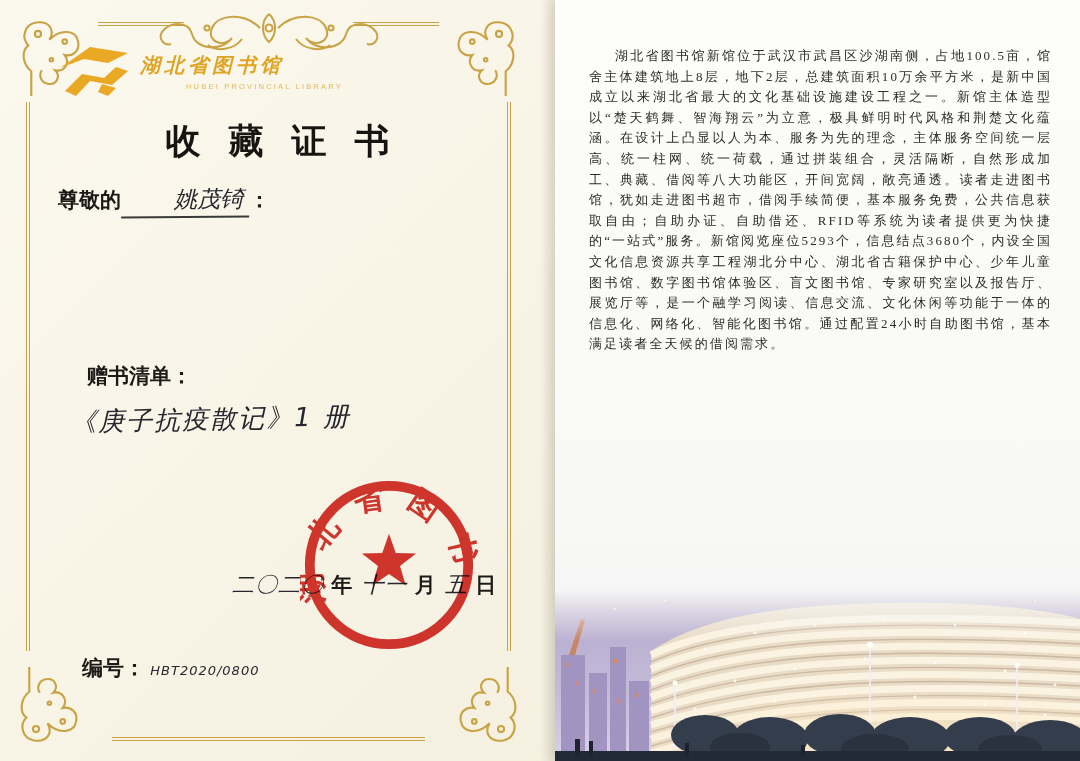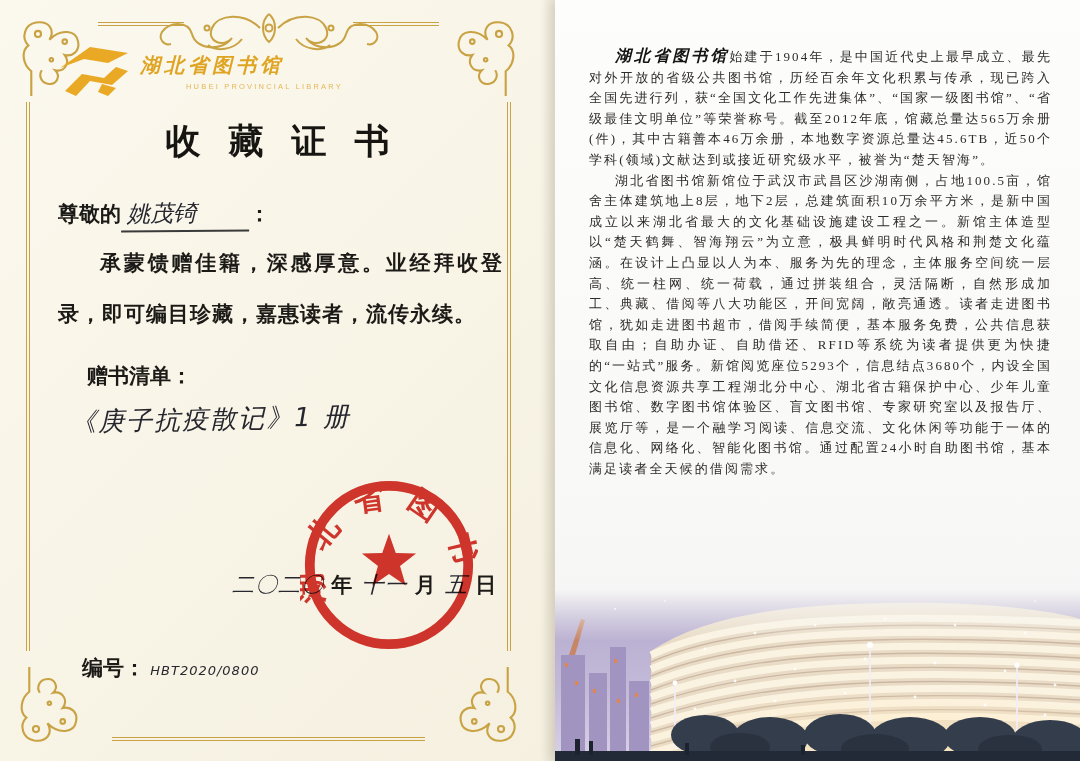--- a/index.html
+++ b/index.html
@@ -30,21 +30,21 @@
   .top-orn { position:absolute; top:-12px; left:50%; transform:translateX(-50%); width:250px; height:54px; }
 
   .logo { position:absolute; left:58px; top:44px; display:flex; align-items:center; gap:10px; }
   .logo-mark { width:72px; height:54px; }
   .logo-zh { font-size:20px; font-weight:700; font-style:italic; color:#dfa422; letter-spacing:4px; }
   .logo-en { font-size:7.5px; color:#e4b75a; letter-spacing:2.2px; margin-top:3px; font-family:"Liberation Sans",sans-serif;padding-left:46px; }
 
   .cert-title { position:absolute; top:118px; left:0; width:100%; text-align:center;
     font-size:35px; font-weight:700; color:#171512; letter-spacing:.8em; text-indent:.8em; }
 
-  .salutation { position:absolute; left:58px; top:198px; font-size:21px; font-weight:700; color:#1c1a17; }
+  .salutation { position:absolute; left:58px; top:184px; font-size:21px; font-weight:700; color:#1c1a17;text-align:right; }
   .hand { font-family:"DejaVu Sans",cursive; font-style:italic; font-weight:500; color:#26262e; }
   .recipient { display:inline-block; min-width:128px; font-size:23px; border-bottom:2px solid #3a3a3a;
     padding:0 6px 1px 6px; transform:rotate(-.5deg); }
 
   .cert-body { position:absolute; left:58px; width:445px; top:238px; font-size:21px; font-weight:700;
     color:#1c1a17; line-height:2.45; text-indent:2em; text-align:justify; letter-spacing:1px; }
 
   .list-label { position:absolute; left:87px; top:362px; font-size:21px; font-weight:700; color:#1c1a17; }
   .book-line { position:absolute; left:70px; top:402px; font-size:26px; transform:rotate(-1.2deg); letter-spacing:2px; }
 
@@ -144,21 +144,20 @@
       <div class="logo-en">HUBEI PROVINCIAL LIBRARY</div>
     </div>
   </div>
 
   <div class="cert-title">收藏证书</div>
 
   <div class="salutation">
     <span>尊敬的</span><span class="hand recipient">姚茂锜</span><span>：</span>
   </div>
 
-  <p class="cert-body">承蒙馈赠佳籍，深感厚意。业经拜收登录，即可编目珍藏，嘉惠读者，流传永续。</p>
 
   <div class="list-label">赠书清单：</div>
   <div class="book-line hand">《庚子抗疫散记》1 册</div>
 
   <div class="date-line">
     <span class="hand">二〇二〇</span>
     <span>年</span>
     <span class="hand">十一</span>
     <span>月</span>
     <span class="hand">五</span>
@@ -178,21 +177,20 @@
 
   <div class="number-line">
     <span class="number-label">编号：</span>
     <span class="hand number-value">HBT2020/0800</span>
   </div>
 </div>
 
 <div class="article-page">
 
   <div class="article-text">
-    <p><span class="lead-calligraphy">湖北省图书馆</span><span>始建于1904年，是中国近代史上最早成立、最先对外开放的省级公共图书馆，历经百余年文化积累与传承，现已跨入全国先进行列，获“全国文化工作先进集体”、“国家一级图书馆”、“省级最佳文明单位”等荣誉称号。截至2012年底，馆藏总量达565万余册(件)，其中古籍善本46万余册，本地数字资源总量达45.6TB，近50个学科(领域)文献达到或接近研究级水平，被誉为“楚天智海”。</span></p>
     <p>湖北省图书馆新馆位于武汉市武昌区沙湖南侧，占地100.5亩，馆舍主体建筑地上8层，地下2层，总建筑面积10万余平方米，是新中国成立以来湖北省最大的文化基础设施建设工程之一。新馆主体造型以“楚天鹤舞、智海翔云”为立意，极具鲜明时代风格和荆楚文化蕴涵。在设计上凸显以人为本、服务为先的理念，主体服务空间统一层高、统一柱网、统一荷载，通过拼装组合，灵活隔断，自然形成加工、典藏、借阅等八大功能区，开间宽阔，敞亮通透。读者走进图书馆，犹如走进图书超市，借阅手续简便，基本服务免费，公共信息获取自由；自助办证、自助借还、RFID等系统为读者提供更为快捷的“一站式”服务。新馆阅览座位5293个，信息结点3680个，内设全国文化信息资源共享工程湖北分中心、湖北省古籍保护中心、少年儿童图书馆、数字图书馆体验区、盲文图书馆、专家研究室以及报告厅、展览厅等，是一个融学习阅读、信息交流、文化休闲等功能于一体的信息化、网络化、智能化图书馆。通过配置24小时自助图书馆，基本满足读者全天候的借阅需求。</p>
   </div>
 
   <div class="building-photo">
     <svg viewBox="0 0 525 172" preserveAspectRatio="none">
       <defs>
         <linearGradient id="sky" x1="0" y1="0" x2="0" y2="1">
           <stop offset="0" stop-color="#b2a7cb"></stop>
           <stop offset="0.6" stop-color="#c4bbd9"></stop>
           <stop offset="1" stop-color="#d8d1e6"></stop>

